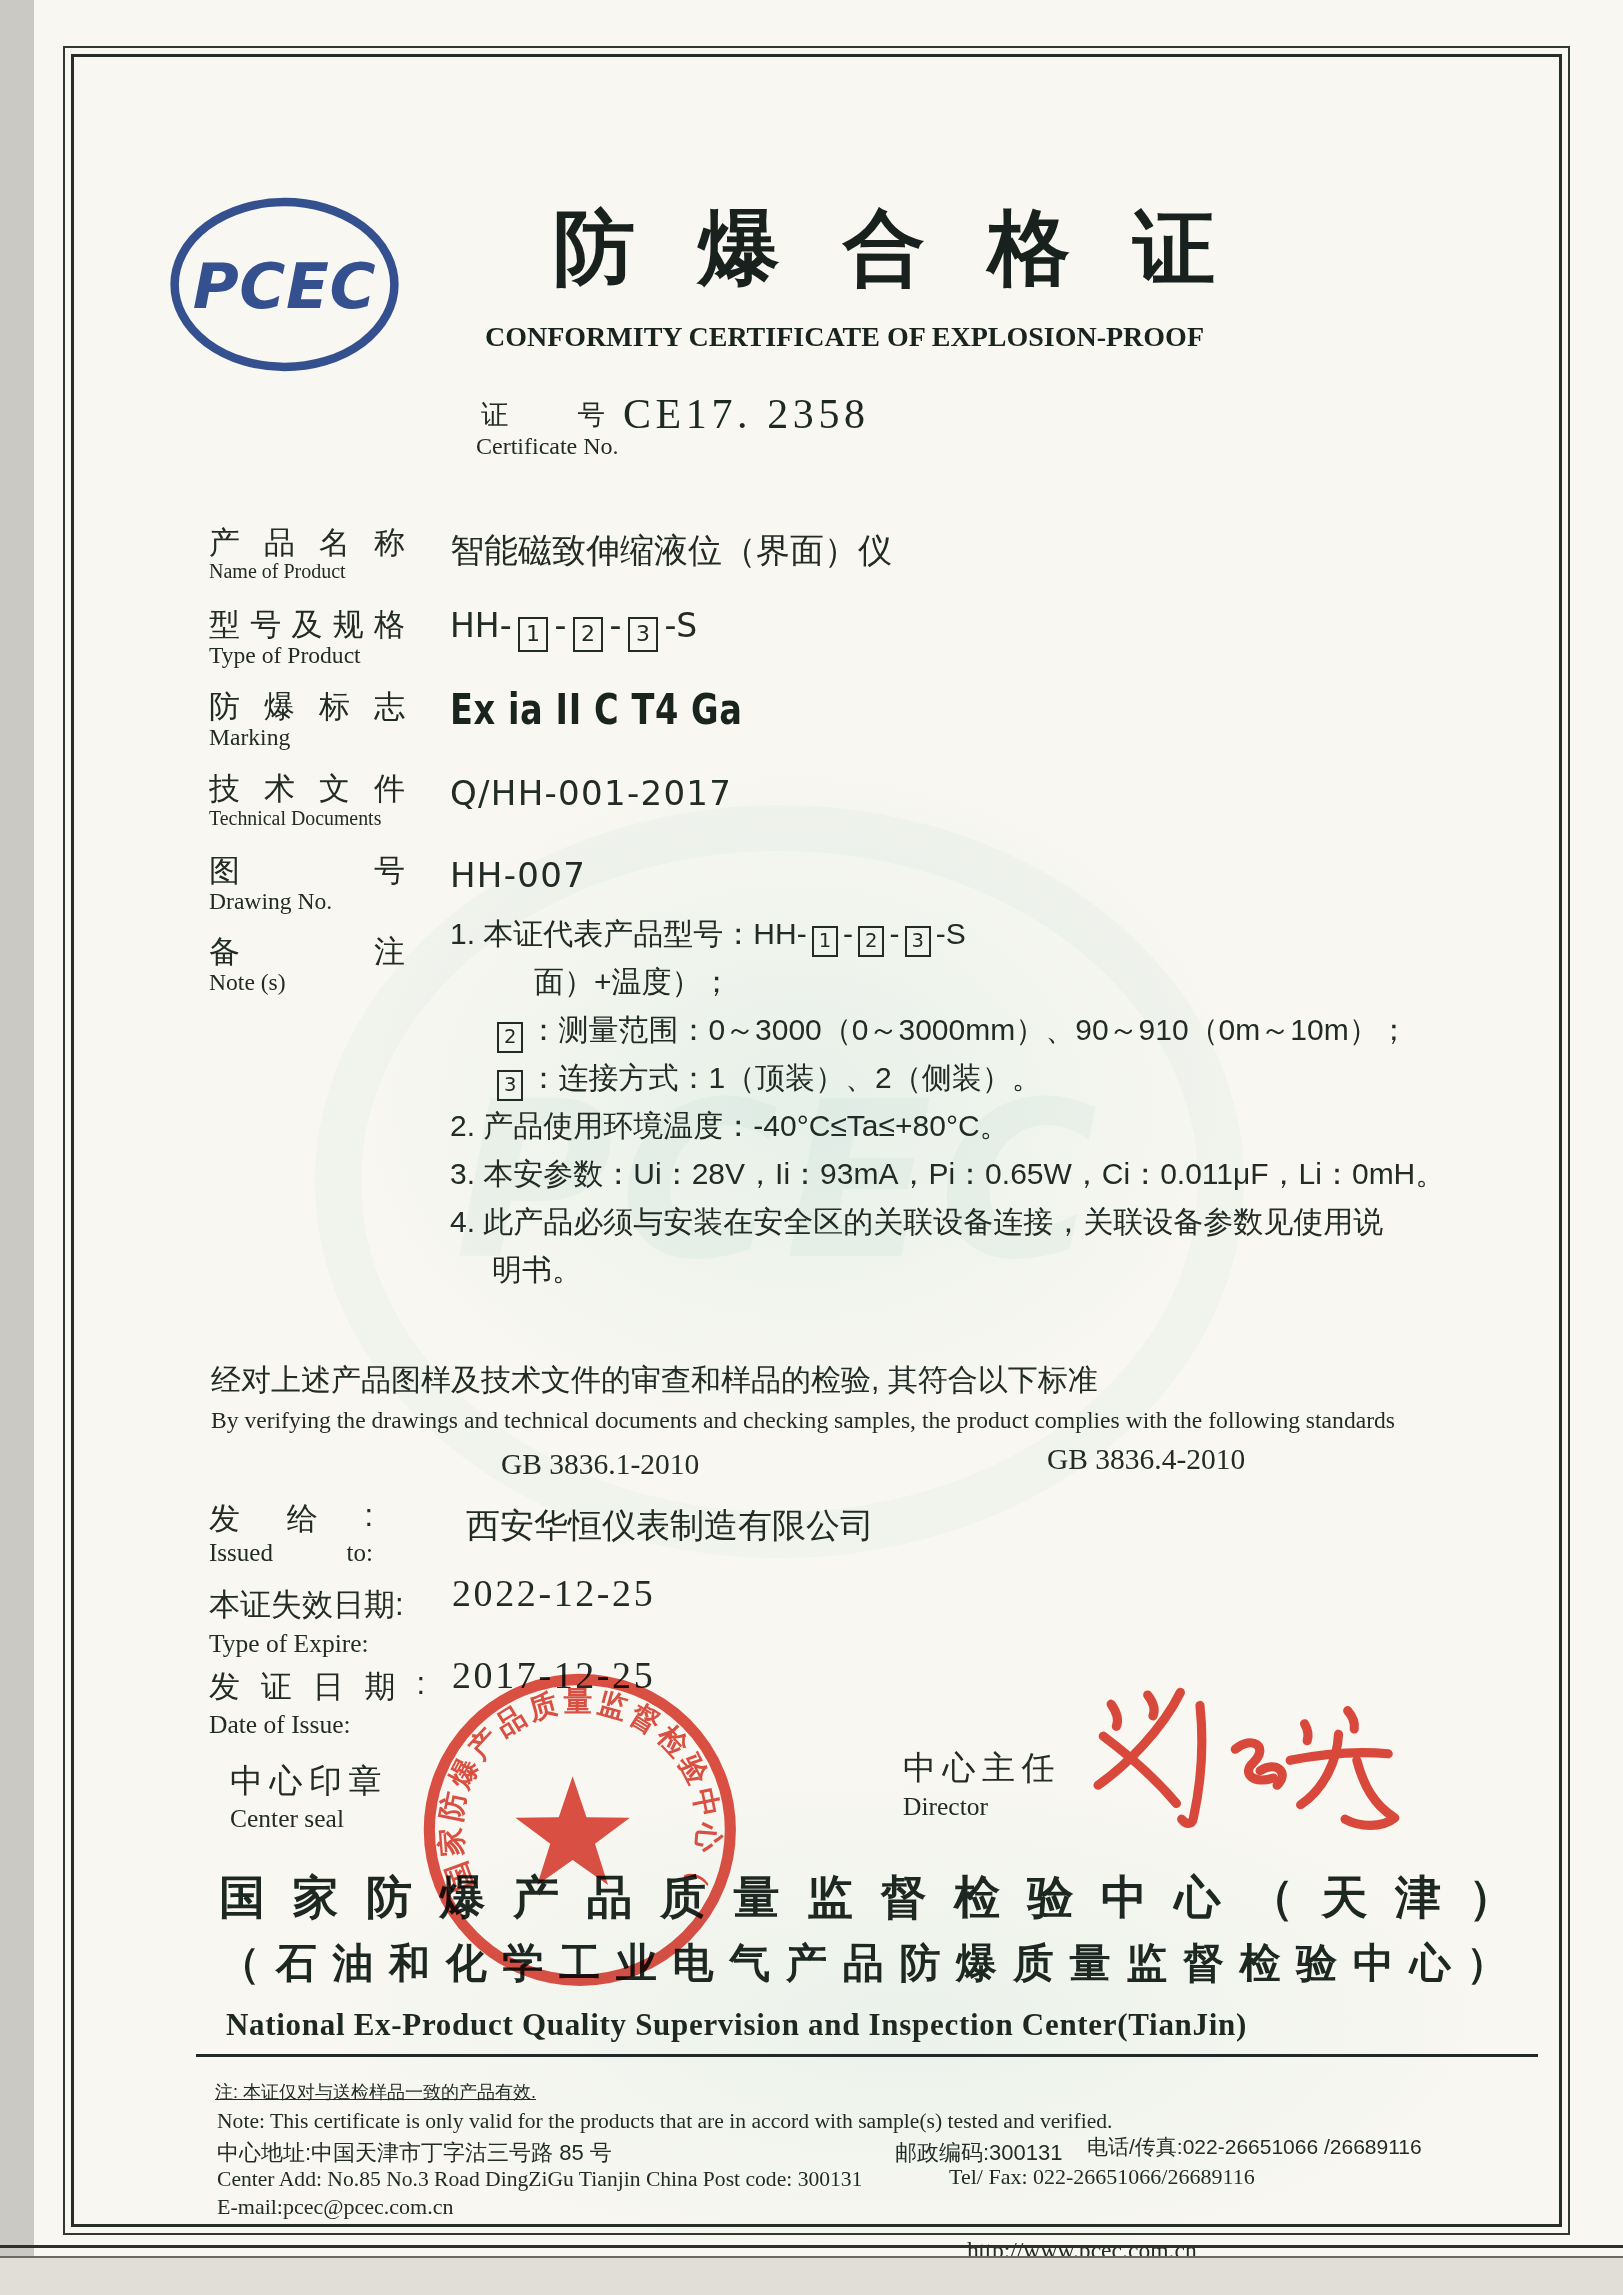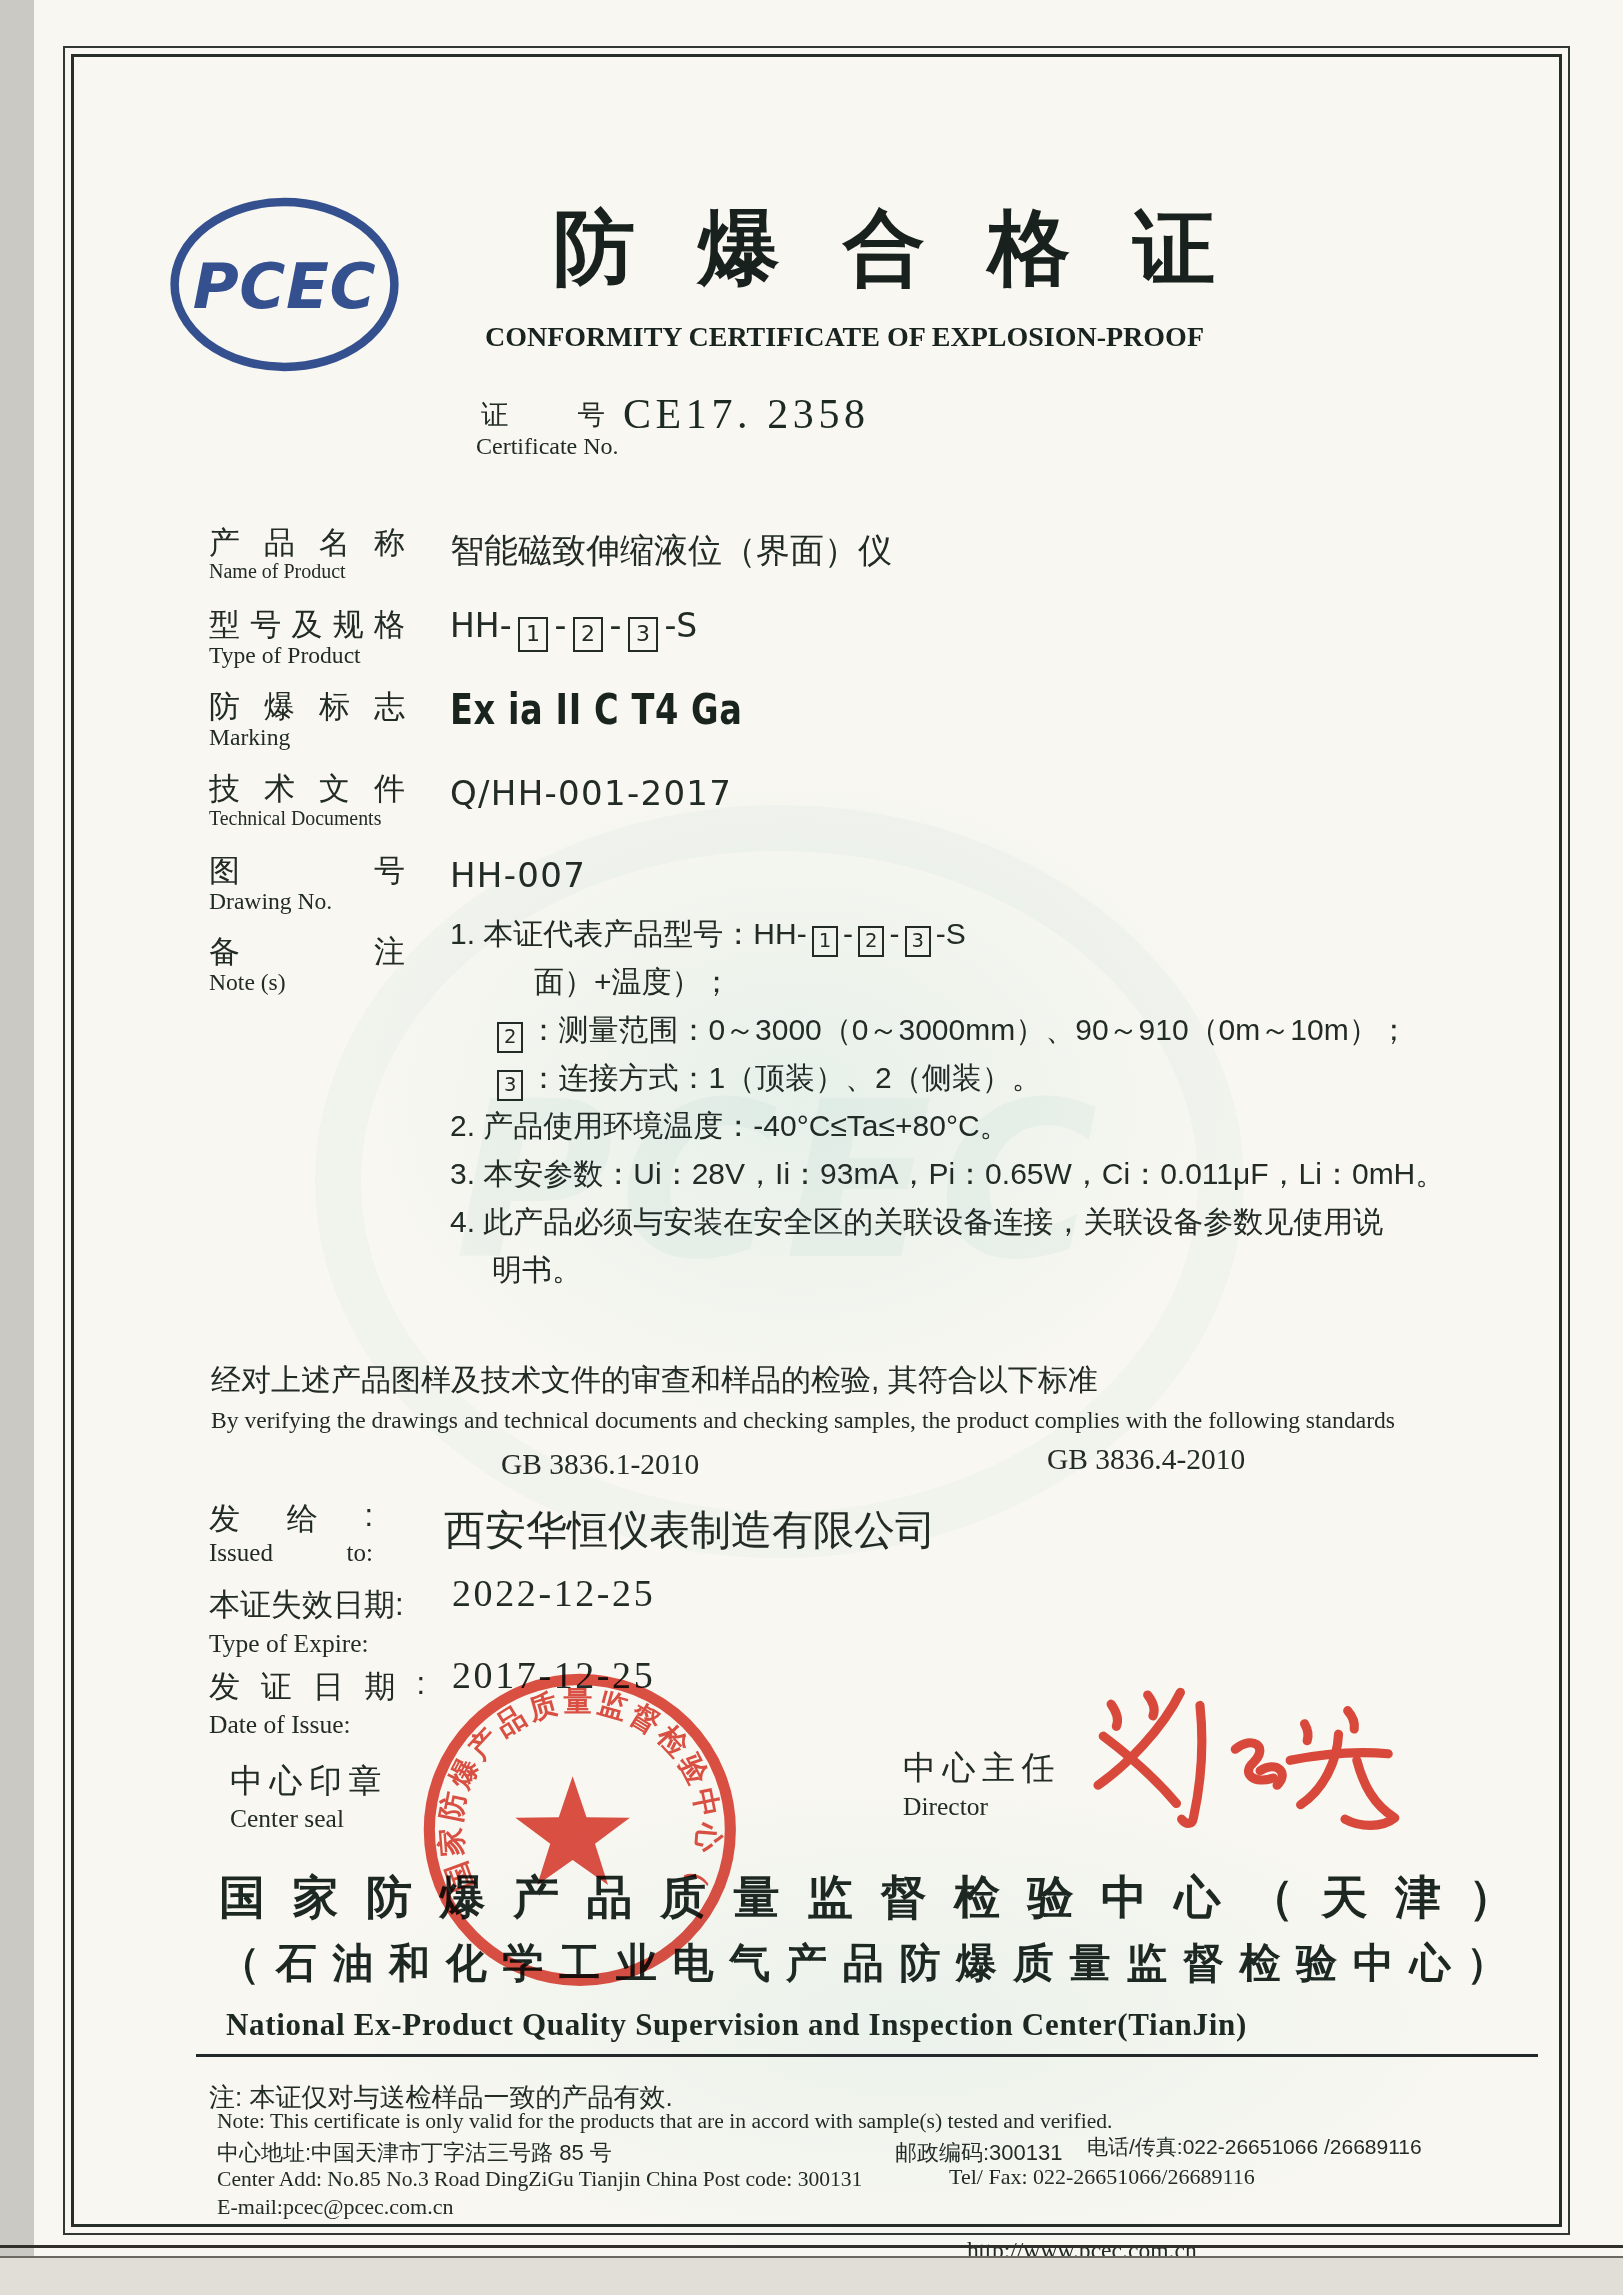--- a/index.html
+++ b/index.html
@@ -141,21 +141,21 @@
 
   <div class="abs zh spread" style="left:175px;top:1498px;width:164px;font-size:31px;">
       <span>发</span>
       <span>给</span>
       <span>:</span>
     </div>
   <div class="abs serif spread" style="left:175px;top:1539px;width:164px;font-size:25px;">
       <span>Issued</span>
       <span>to:</span>
     </div>
-  <div class="abs zh nowrap" style="left:410px;top:1503px;font-size:41px;">西安华恒仪表制造有限公司</div>
+  <div class="abs zh nowrap" style="left:432px;top:1503px;font-size:34px;">西安华恒仪表制造有限公司</div>
 
   <div class="abs zh nowrap" style="left:175px;top:1584px;font-size:31px;">本证失效日期:</div>
   <div class="abs serif nowrap" style="left:175px;top:1629px;font-size:25.5px;">Type of Expire:</div>
   <div class="abs serif nowrap" style="left:418px;top:1571px;font-size:38px;letter-spacing:2.6px;text-align:center;">2022-12-25</div>
 
   <div class="abs zh spread" style="left:175px;top:1666px;width:216px;font-size:31px;">
       <span>发</span>
       <span>证</span>
       <span>日</span>
       <span>期</span>
@@ -193,21 +193,21 @@
       <path d="M262 135 c26 -22 52 -4 28 20 c-20 18 2 34 30 24"></path>
       <path d="M300 168 c24 -16 46 2 26 22"></path>
       <path d="M368 96 q8 14 4 26"></path>
       <path d="M434 76 q12 14 10 28"></path>
       <path d="M346 152 C396 142 452 138 496 142"></path>
       <path d="M420 112 C418 152 398 196 362 220"></path>
       <path d="M448 152 C458 190 474 220 506 240 C486 256 452 254 430 242"></path>
     </g>
   </svg>
 
-  <div class="abs zh nowrap" style="left:175px;top:2080px;font-size:26px;">注: 本证仅对与送检样品一致的产品有效.</div>
+  <div class="abs zh nowrap" style="left:181px;top:2080px;font-size:18px;text-decoration:underline;">注: 本证仅对与送检样品一致的产品有效.</div>
   <div class="abs serif nowrap" style="left:183px;top:2109px;font-size:21.6px;">Note: This certificate is only valid for the products that are in accord with sample(s) tested and verified.</div>
   <div class="abs zh nowrap" style="left:183px;top:2138px;font-size:22px;">中心地址:中国天津市丁字沽三号路 85 号</div>
   <div class="abs zh nowrap" style="left:861px;top:2138px;font-size:22px;">邮政编码:300131</div>
   <div class="abs zh nowrap" style="left:1053px;top:2133px;font-size:21px;">电话/传真:022-26651066 /26689116</div>
   <div class="abs serif nowrap" style="left:183px;top:2167px;font-size:21.6px;">Center Add: No.85 No.3 Road DingZiGu Tianjin China Post code: 300131</div>
   <div class="abs serif nowrap" style="left:915px;top:2164px;font-size:22px;">Tel/ Fax: 022-26651066/26689116</div>
   <div class="abs serif nowrap" style="left:183px;top:2194px;font-size:22px;">E-mail:pcec@pcec.com.cn</div>
   <div class="abs serif nowrap underline" style="left:933px;top:2190px;font-size:23.6px;margin-top:47px;">http://www.pcec.com.cn</div>
 
 </div>

